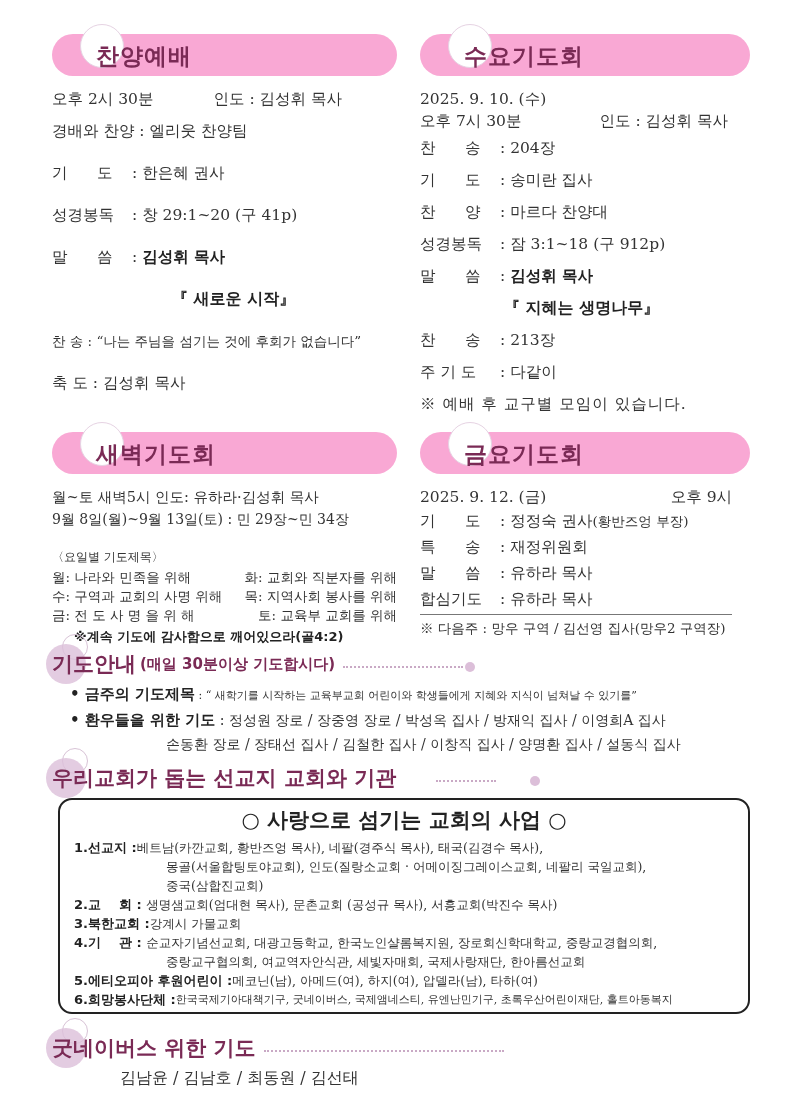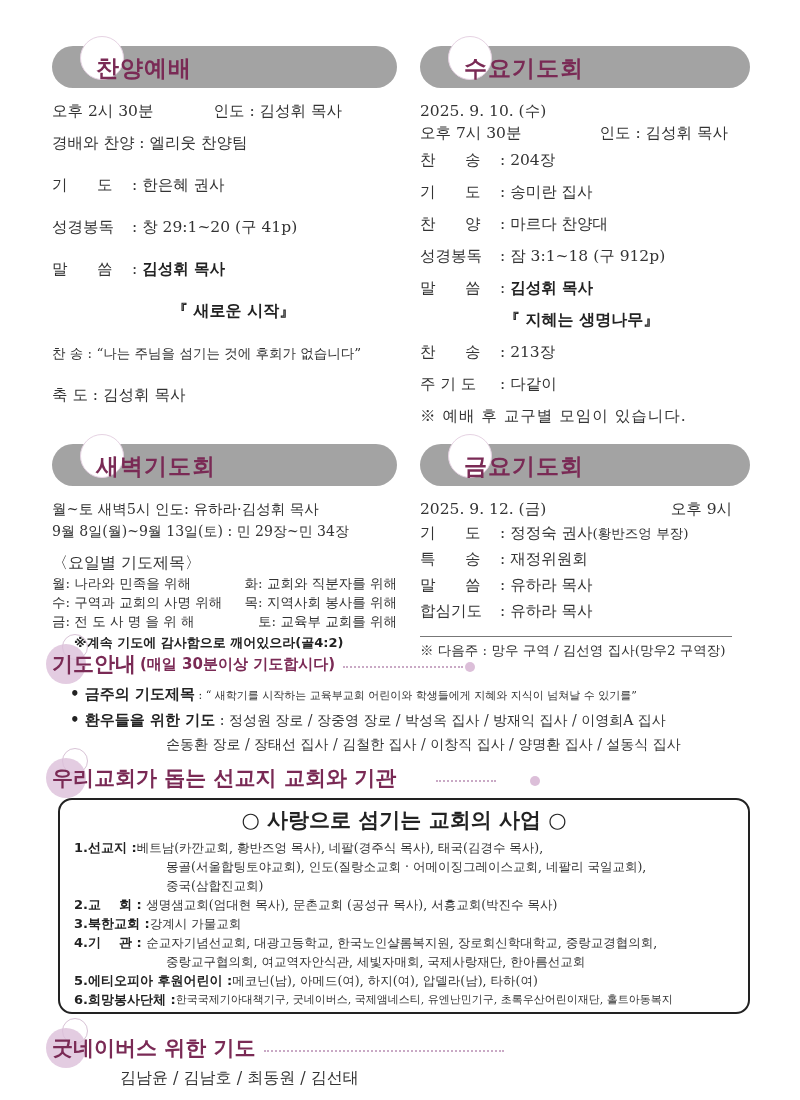--- a/index.html
+++ b/index.html
@@ -6,41 +6,41 @@
   html, body { width: 800px; height: 1100px; background: #ffffff; overflow: hidden; }
   body { font-family: "DejaVu Serif", "Liberation Serif", serif; color: #333; position: relative; }
 
   .col { position: absolute; }
   .col-left { left: 52px; width: 345px; }
   .col-right { left: 420px; width: 330px; }
 
   
   .pill {
     position: relative; height: 42px; border-radius: 21px;
-    background: #a3a3a3; margin-bottom: 12px; margin-top: 12px;
+    background: #f9a8d4; margin-bottom: 12px;
   }
   .pill .bubble {
     position: absolute; left: 28px; top: -10px; width: 44px; height: 44px;
     border-radius: 50%; background: #fff; border: 1px solid #e6d3e3;
   }
   .pill .pill-title {
     position: absolute; left: 44px; top: 7px;
     font-family: "DejaVu Sans", sans-serif; font-weight: bold; font-size: 23px;
     color: #7a2a55; letter-spacing: 1px;
   }
 
   .line { font-size: 15.5px; line-height: 22px; white-space: nowrap; }
   .tall { line-height: 42px; }
   .mid { line-height: 32px; }
   .lbl { display: inline-block; width: 80px; }
   .sp-between { display: flex; justify-content: space-between; }
   .bold-sans { font-family: "DejaVu Sans", sans-serif; font-weight: bold; color: #222; }
   .sermon-title { font-family: "DejaVu Sans", sans-serif; font-weight: bold; font-size: 16px; color: #222; }
   .small { font-size: 13.5px; }
-  .notice-rule { border-top: 1px solid #777; margin-top: 12px; padding-top: 2px; }
+  .notice-rule { border-top: 1px solid #777; margin-top: 2px; padding-top: 2px; }
 
   
   .sec-head { position: absolute; left: 52px; display: flex; align-items: center; }
   .sec-head .dot-circle {
     position: absolute; left: -6px; top: -6px; width: 40px; height: 40px; border-radius: 50%;
     background: #dcbfd9; opacity: .8;
   }
   .sec-head .dot-ring {
     position: absolute; left: 10px; top: -16px; width: 26px; height: 26px; border-radius: 50%;
     border: 1px solid #d8c3d6; background: transparent;
@@ -117,21 +117,21 @@
   <div class="line mid" style="letter-spacing:1px;">※ 예배 후 교구별 모임이 있습니다.</div>
 </div>
 
 <div class="col col-left" style="top:432px;">
   <div class="pill">
     <div class="bubble"></div>
     <span class="pill-title">새벽기도회</span>
   </div>
   <div class="line" style="font-size:14.5px;">월~토 새벽5시  인도: 유하라·김성휘 목사</div>
   <div class="line" style="font-size:14px;">9월 8일(월)~9월 13일(토) : 민 29장~민 34장</div>
-  <div class="line" style="font-size:16px;margin-top:10px;">〈요일별 기도제목〉</div>
+  <div class="line" style="font-size:12px;margin-top:16px;">〈요일별 기도제목〉</div>
   <div class="line small sp-between" style="line-height:19px;">
       <span>월: 나라와 민족을 위해</span>
       <span>화: 교회와 직분자를 위해</span>
     </div>
   <div class="line small sp-between" style="line-height:19px;">
       <span>수: 구역과 교회의 사명 위해</span>
       <span>목: 지역사회 봉사를 위해</span>
     </div>
   <div class="line small sp-between" style="line-height:19px;">
       <span>금: 전 도  사 명 을  위 해</span>

